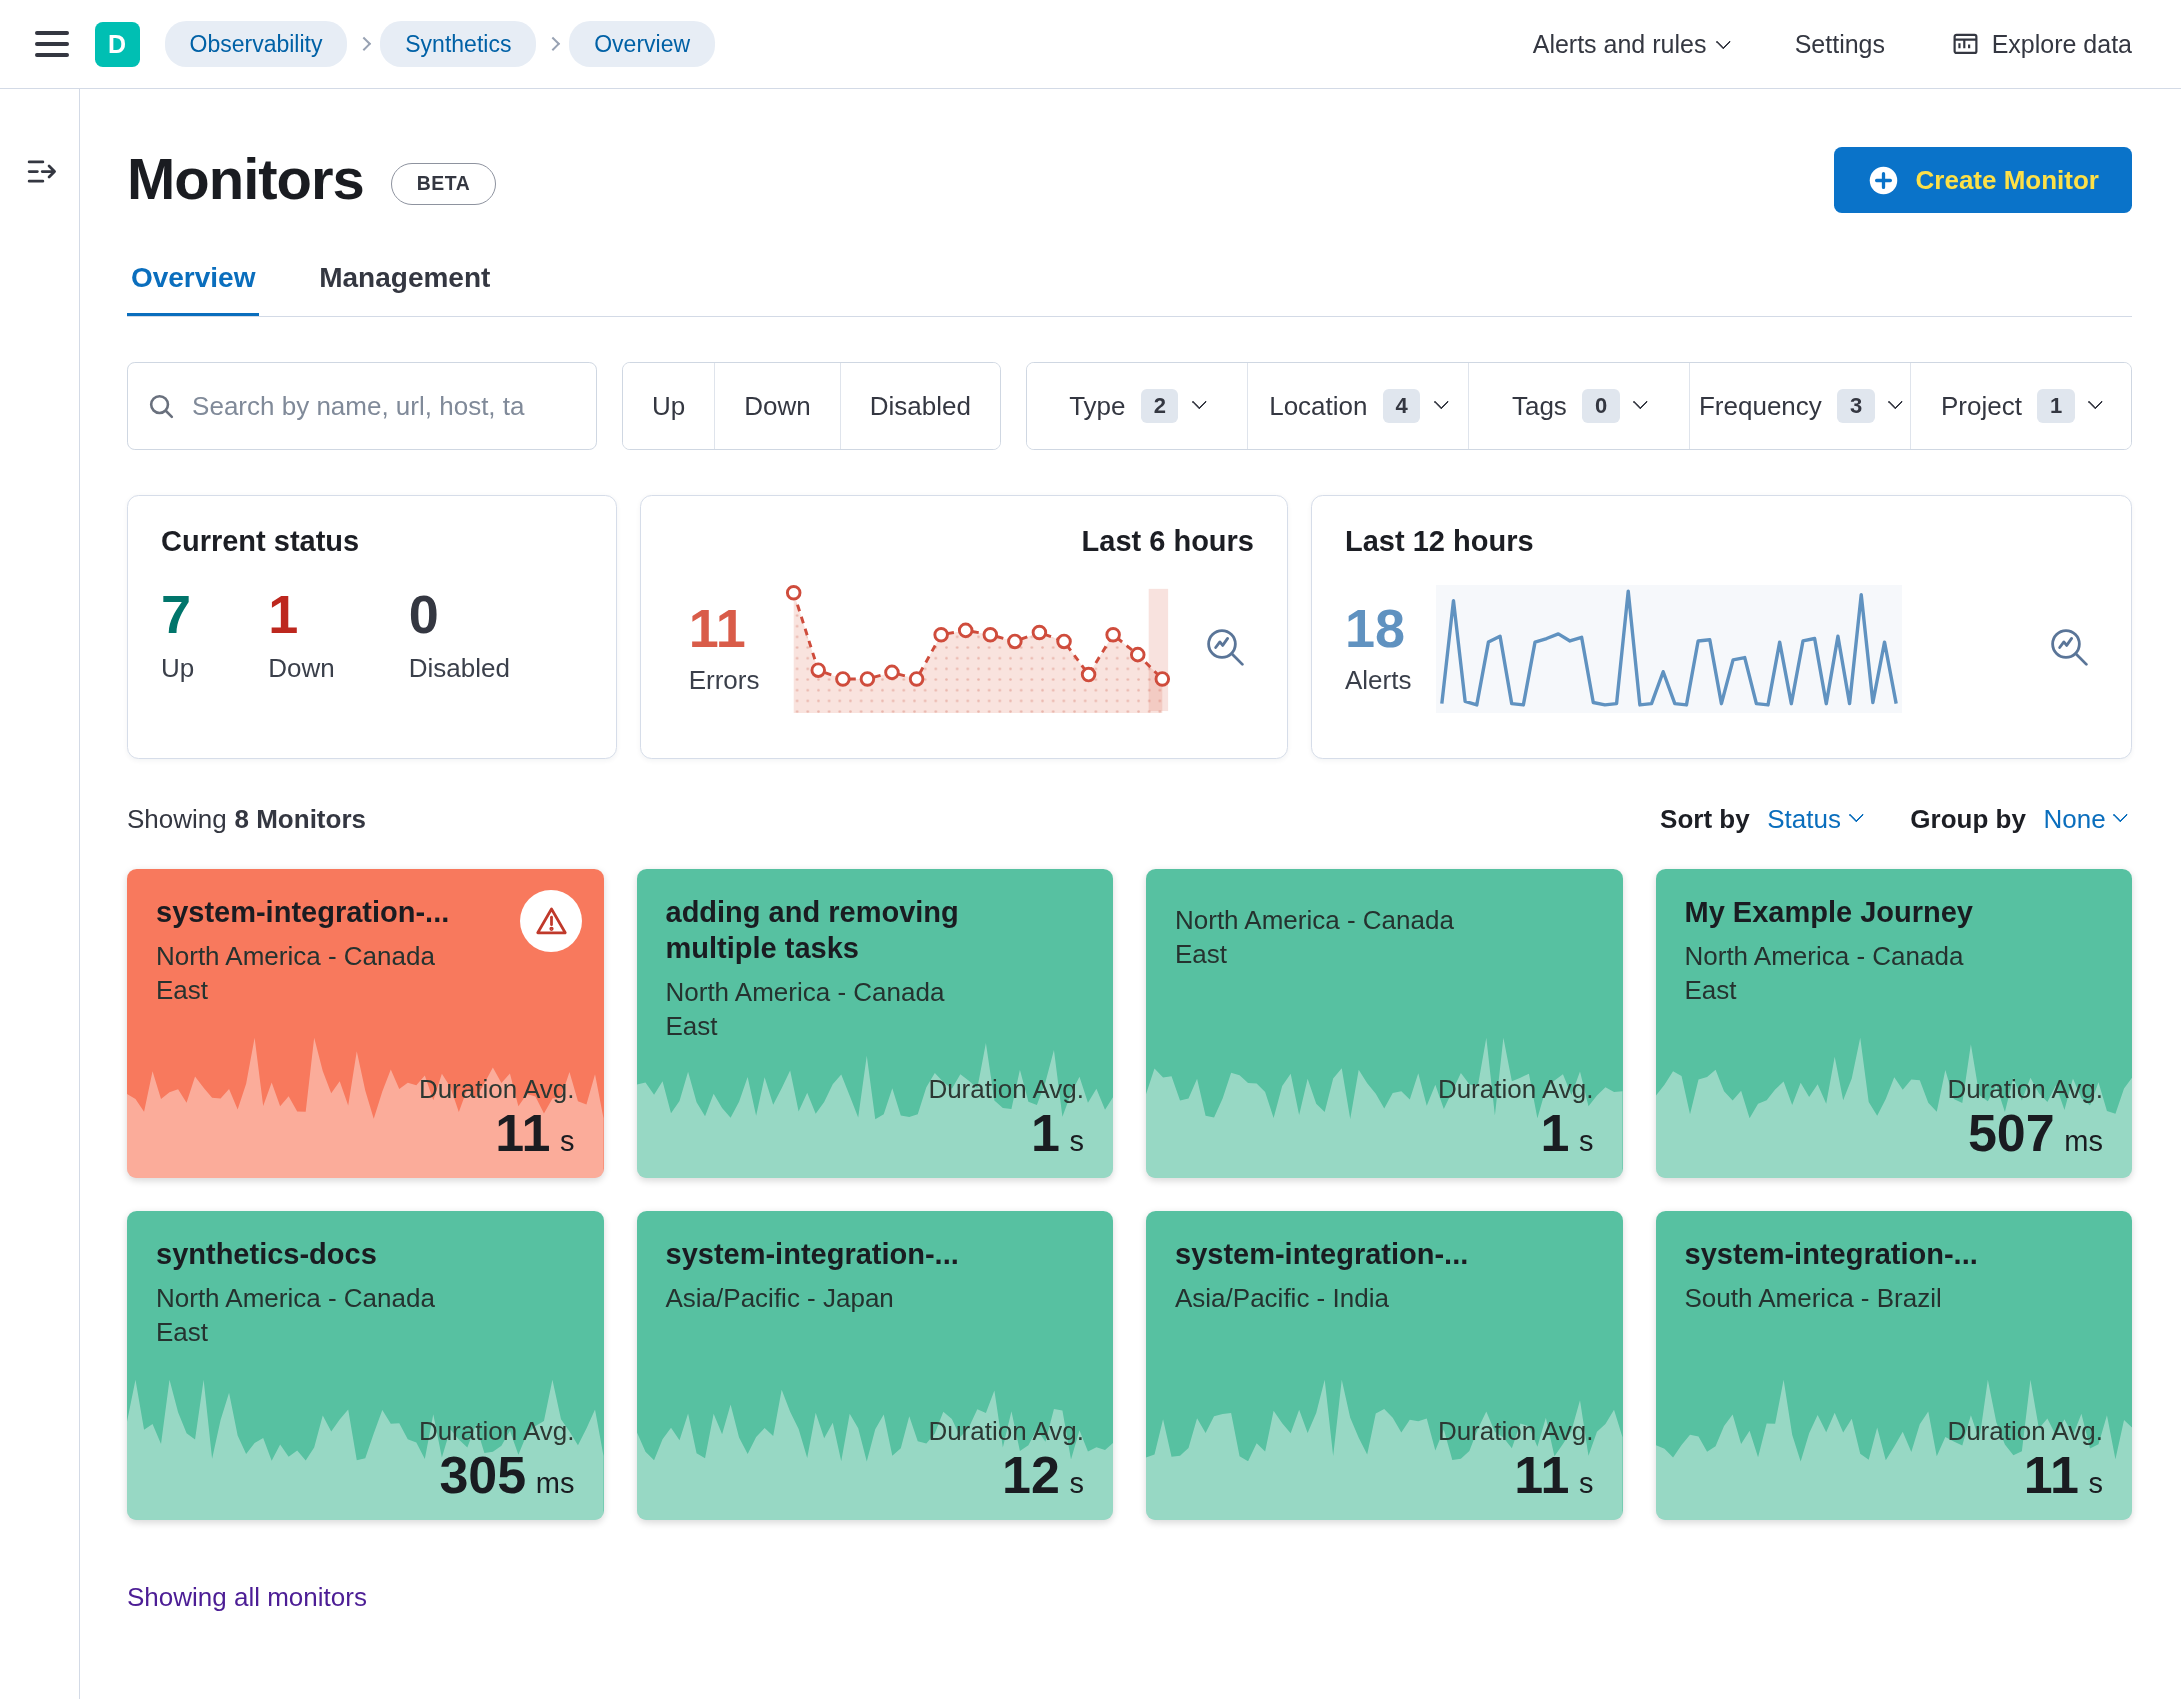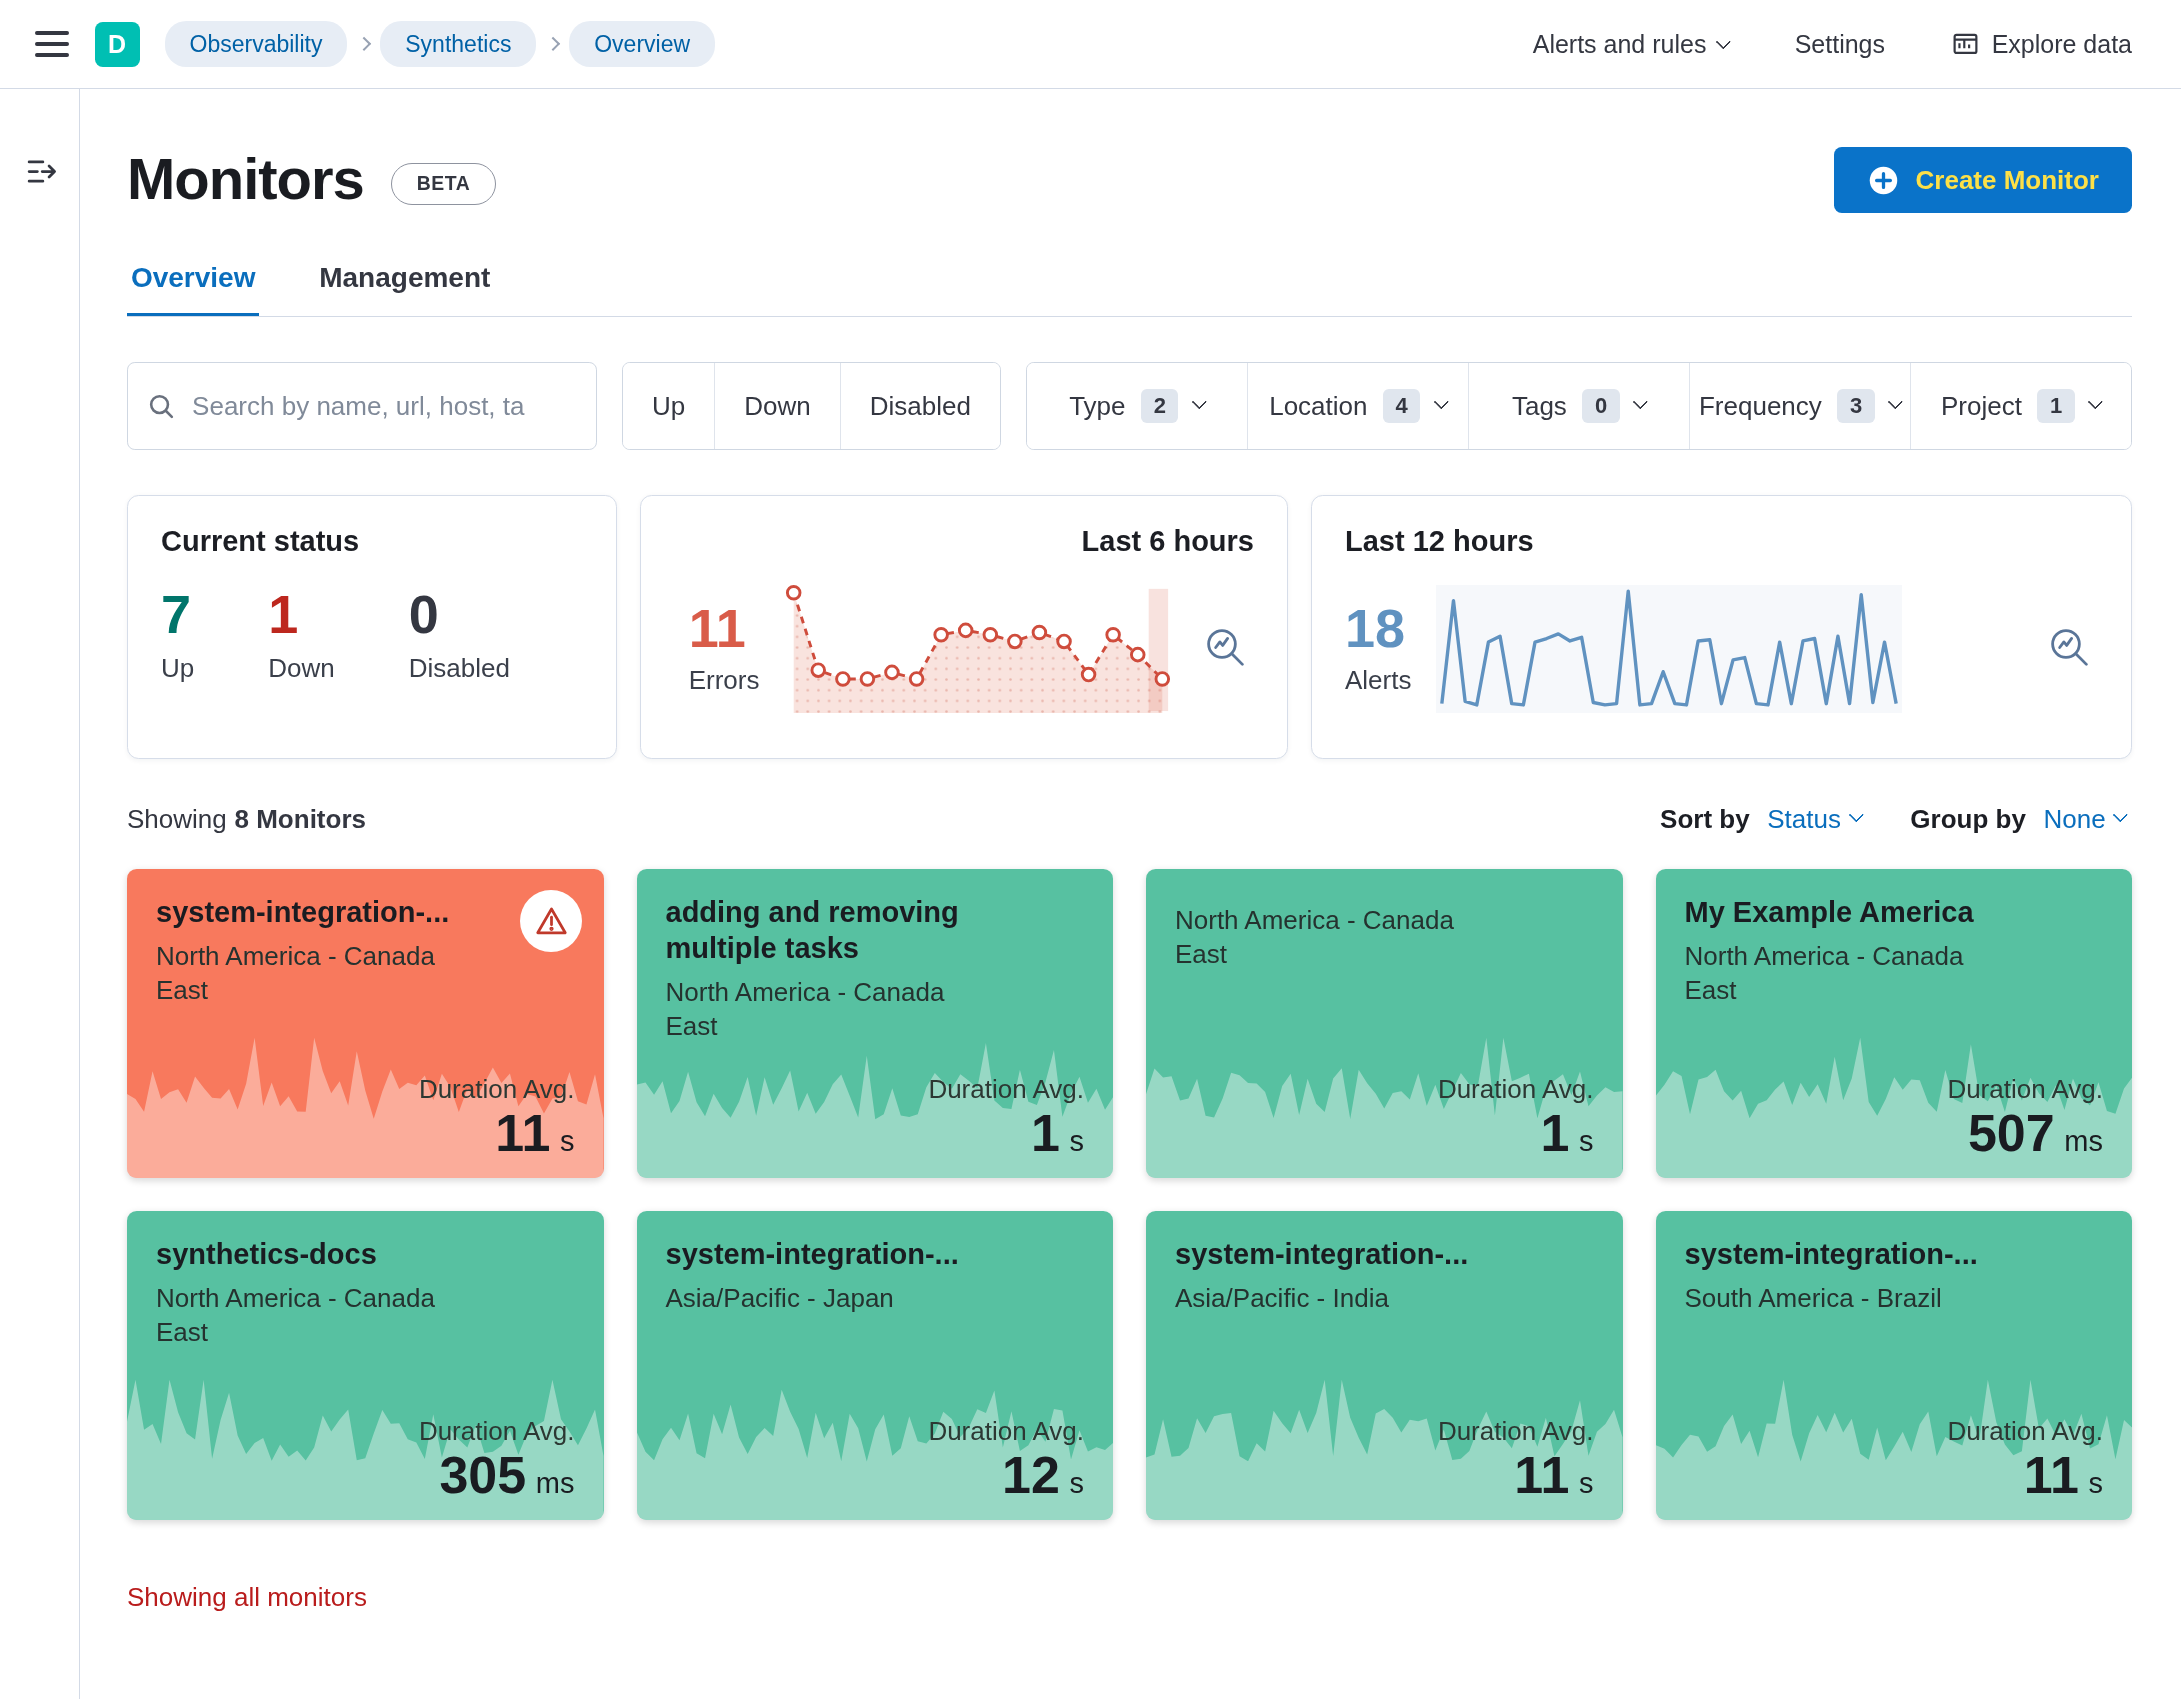--- a/index.html
+++ b/index.html
@@ -140,21 +140,21 @@
   .dur-value { display:flex; justify-content:flex-end; align-items:baseline; gap:9.7px; margin-top:1.9px; }
   .dur-num { font-size:52px; font-weight:700; line-height:1; }
   .dur-unit { font-size:29px; }
   .card-alert {
     position:absolute; top:21.3px; right:21.3px; width:62px; height:62px; border-radius:50%;
     background:#fff; display:flex; align-items:center; justify-content:center; z-index:3;
     border:none; cursor:pointer;
   }
   .card-alert svg { width:35px; height:35px; }
 
-  .footer-note { margin-top:62px; font-size:26px; color:#b91c1c; padding-bottom:43px; }
+  .footer-note { margin-top:62px; font-size:26px; color:#4c1d95; padding-bottom:43px; }
 </style>
 </head>
 <body>
 
 <header class="topbar">
   <button class="hamburger">
       <span></span>
       <span></span>
       <span></span>
     </button>
@@ -410,21 +410,21 @@
         <span class="dur-num">1</span>
         <span class="dur-unit">s</span>
       </div>
     </div>
   </div>
       <div class="monitor-card up">
     <svg class="card-spark" viewBox="0 0 500 150" preserveAspectRatio="none">
           <path d="M0,150 L0.0,65.3 L8.9,54.2 L17.9,40.4 L26.8,45.1 L35.7,84.5 L44.6,48.9 L53.6,46.2 L62.5,38.8 L71.4,60.9 L80.4,70.4 L89.3,60.4 L98.2,88.5 L107.1,73.6 L116.1,70.0 L125.0,59.2 L133.9,50.8 L142.9,75.1 L151.8,52.1 L160.7,66.7 L169.6,53.7 L178.6,73.8 L187.5,25.5 L196.4,70.0 L205.4,47.8 L214.3,6.0 L223.2,71.9 L232.1,86.1 L241.1,68.9 L250.0,46.5 L258.9,59.4 L267.9,48.8 L276.8,49.7 L285.7,72.8 L294.6,82.0 L303.6,39.0 L312.5,68.8 L321.4,72.9 L330.4,12.6 L339.3,64.9 L348.2,71.1 L357.1,55.0 L366.1,82.3 L375.0,46.9 L383.9,70.5 L392.9,47.1 L401.8,63.0 L410.7,72.0 L419.6,54.6 L428.6,80.2 L437.5,47.9 L446.4,67.8 L455.4,75.6 L464.3,51.7 L473.2,81.2 L482.1,83.9 L491.1,58.0 L500.0,46.3 L500,150 Z" fill="rgba(255,255,255,0.38)"></path>
         </svg>
 
-    <div class="card-title">My Example America</div>
+    <div class="card-title">My Example Journey</div>
     <div class="card-loc">North America - Canada East</div>
     <div class="card-duration">
       <div class="dur-label">Duration Avg.</div>
       <div class="dur-value">
         <span class="dur-num">507</span>
         <span class="dur-unit">ms</span>
       </div>
     </div>
   </div>
       <div class="monitor-card up">

